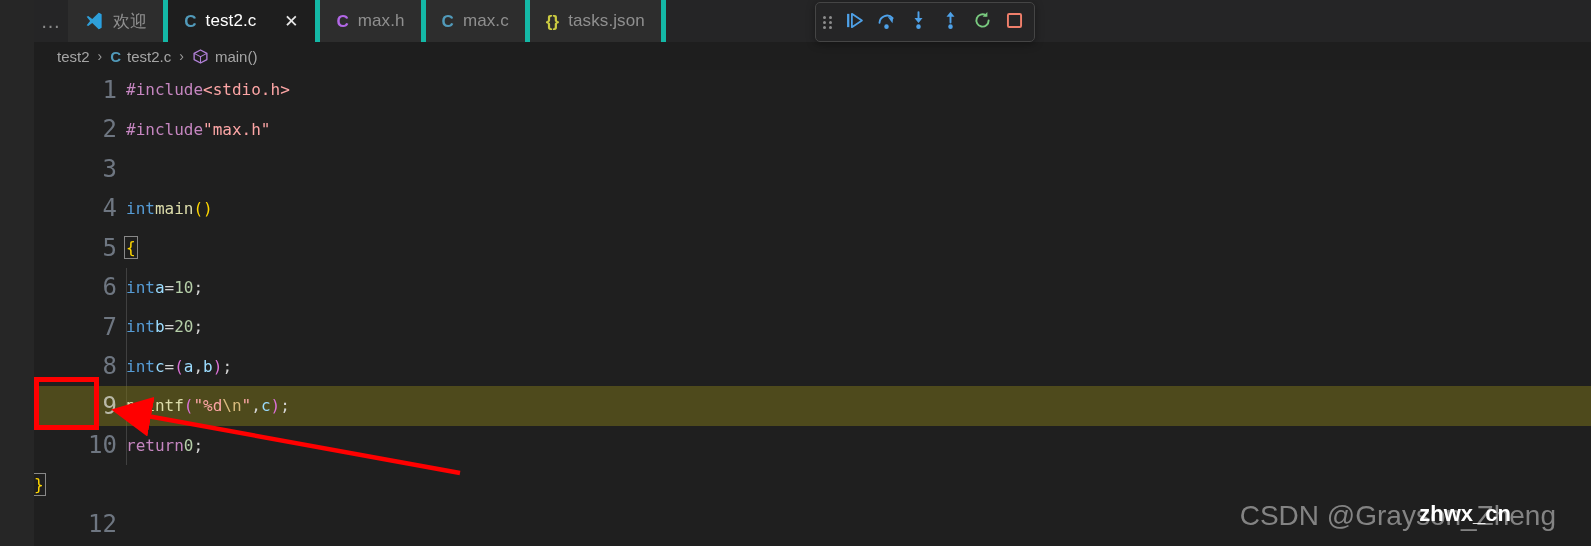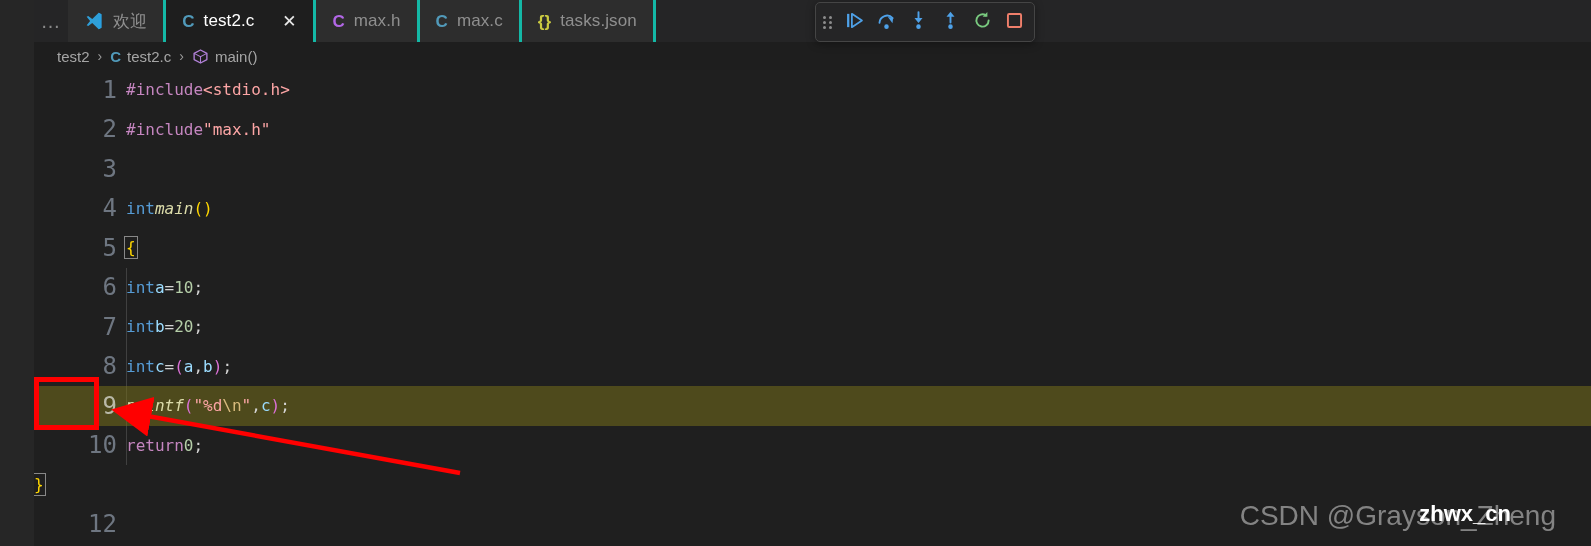--- a/index.html
+++ b/index.html
@@ -19,21 +19,21 @@
 
   
   .tabbar{
     position:absolute;left:34px;top:0;width:1557px;height:42px;
     background:#252526;display:flex;align-items:stretch;
   }
   .tab{
     position:relative;display:flex;align-items:center;gap:9px;
     padding:0 16px;min-width:0;
     background:#2d2d2d;color:#8f8f8f;
-    border-right:3px solid #14b8a6;
+    border-right:5px solid #14b8a6;
     font-size:17px;letter-spacing:.1px;
     cursor:pointer;user-select:none;
     white-space:nowrap;
   }
   .tab.active{background:#1e1e1e;color:#ffffff;}
   .tab .ficon{
     font-weight:bold;font-size:17px;line-height:1;
     font-family:"Liberation Sans",sans-serif;
   }
   .ic-c-blue{color:#519aba;}
@@ -115,21 +115,21 @@
   }
   .indent-guide{
     position:absolute;left:92px;top:0;width:1px;height:100%;background:#404040;
   }
 
   
   .t-pp{color:#c586c0;}
   .t-str{color:#fca5a5;}
   .t-esc{color:#d7ba7d;}
   .t-kw{color:#569cd6;}
-  .t-fn{color:#dcdcaa;font-style:italic;}
+  .t-fn{color:#dcdcaa;}
   .t-var{color:#9cdcfe;}
   .t-num{color:#b5cea8;}
   .t-op{color:#d4d4d4;}
   .t-p1{color:#ffd700;}
   .t-p2{color:#da70d6;}
   .t-brace{color:#ffd700;}
   .bracket-box{outline:1px solid #888;outline-offset:1px;}
 
   
   .anno-rect{

